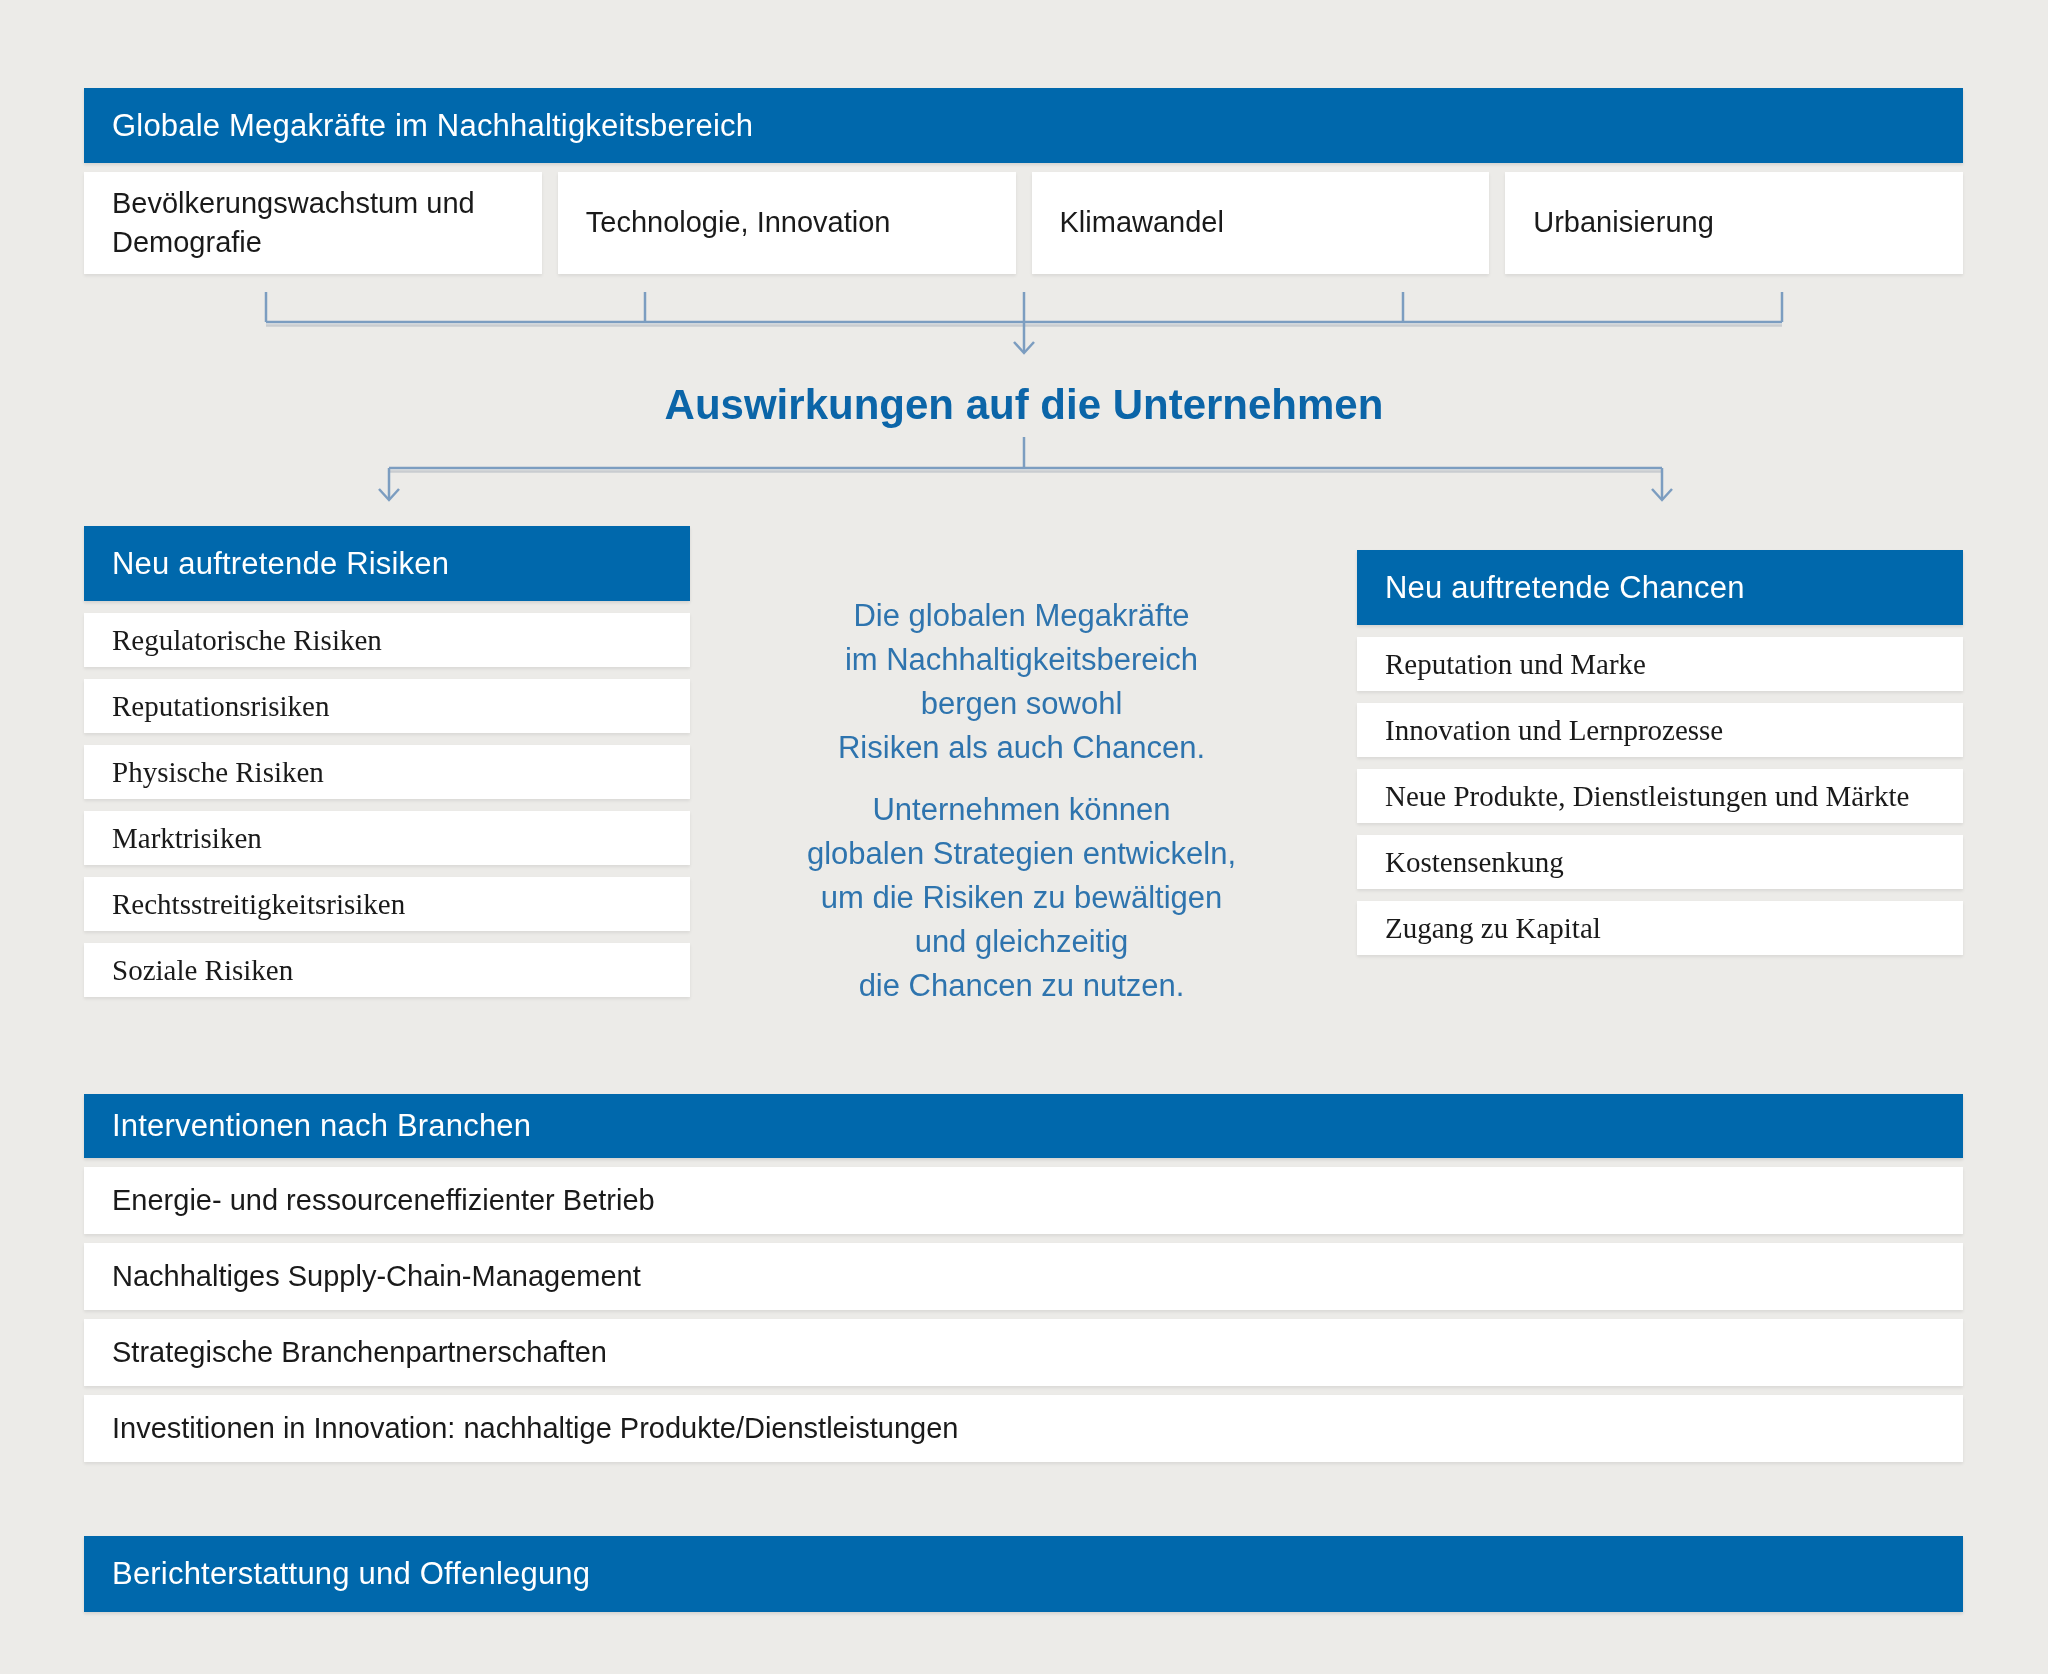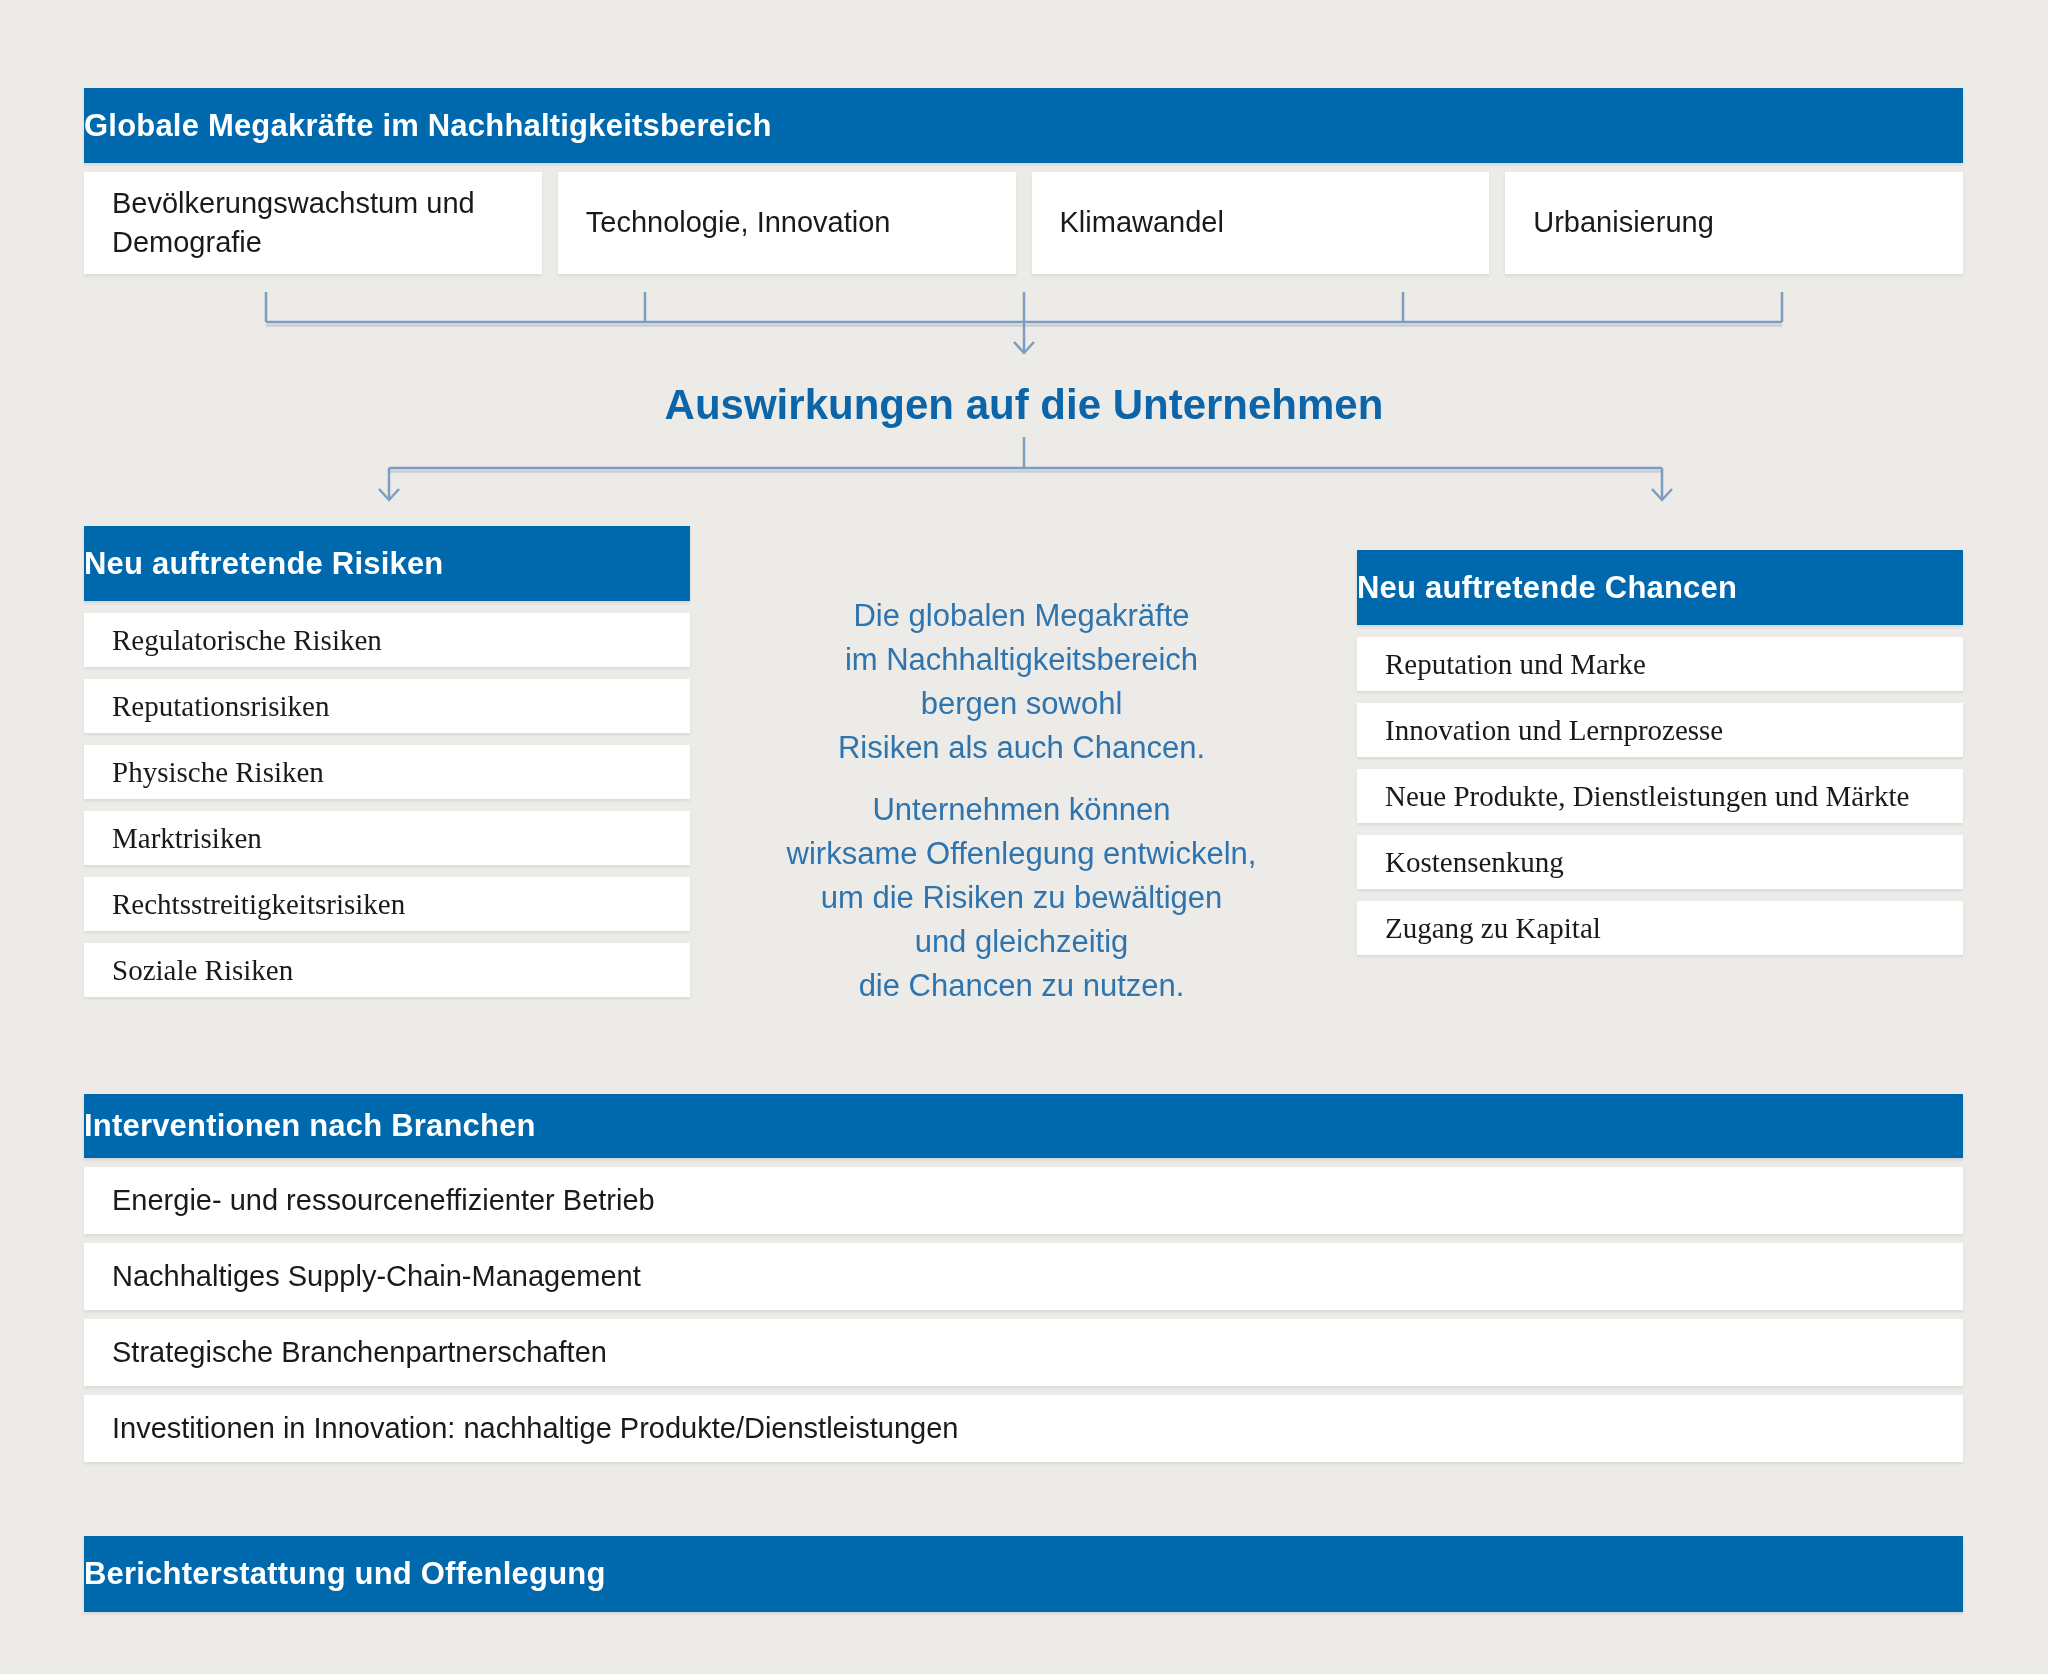--- a/index.html
+++ b/index.html
@@ -23,23 +23,24 @@
     width:2048px;height:1674px;
     pointer-events:none;
   }
   
   .band{
     position:absolute;
     background:#0068AC;
     color:#FFFFFF;
     display:flex;
     align-items:center;
-    font-weight:700;
+    font-weight:400;
     font-size:31px;
     letter-spacing:.2px;
+    padding-left:28px;
     box-sizing:border-box;
     box-shadow:0 2px 3px rgba(0,0,0,.10);
   }
   
   .item{
     background:#FFFFFF;
     color:#1A1A1A;
     display:flex;
     align-items:center;
     font-size:29px;
@@ -207,21 +208,21 @@
 
   <div class="middle-text">
     <p class="para">
       <span class="line">Die globalen Megakräfte</span>
       <span class="line">im Nachhaltigkeitsbereich</span>
       <span class="line">bergen sowohl</span>
       <span class="line">Risiken als auch Chancen.</span>
     </p>
     <p class="para">
       <span class="line">Unternehmen können</span>
-      <span class="line">wirksame Offenlegung entwickeln,</span>
+      <span class="line">globalen Strategien entwickeln,</span>
       <span class="line">um die Risiken zu bewältigen</span>
       <span class="line">und gleichzeitig</span>
       <span class="line">die Chancen zu nutzen.</span>
     </p>
   </div>
 
   <div class="column column-right">
     <div class="band">
       <span>Neu auftretende Chancen</span>
     </div>

